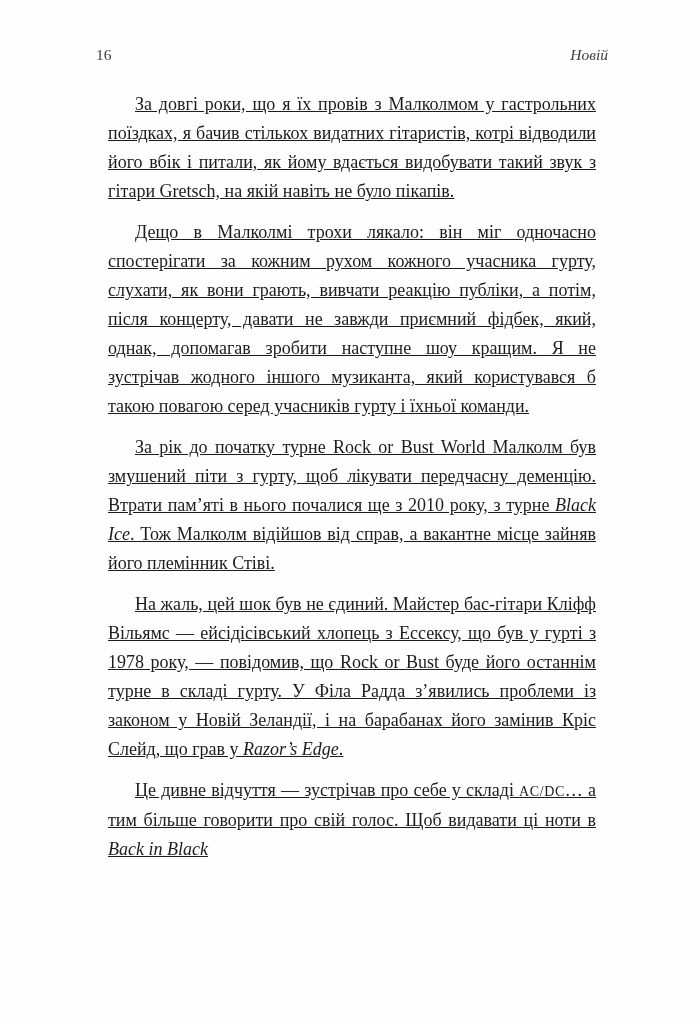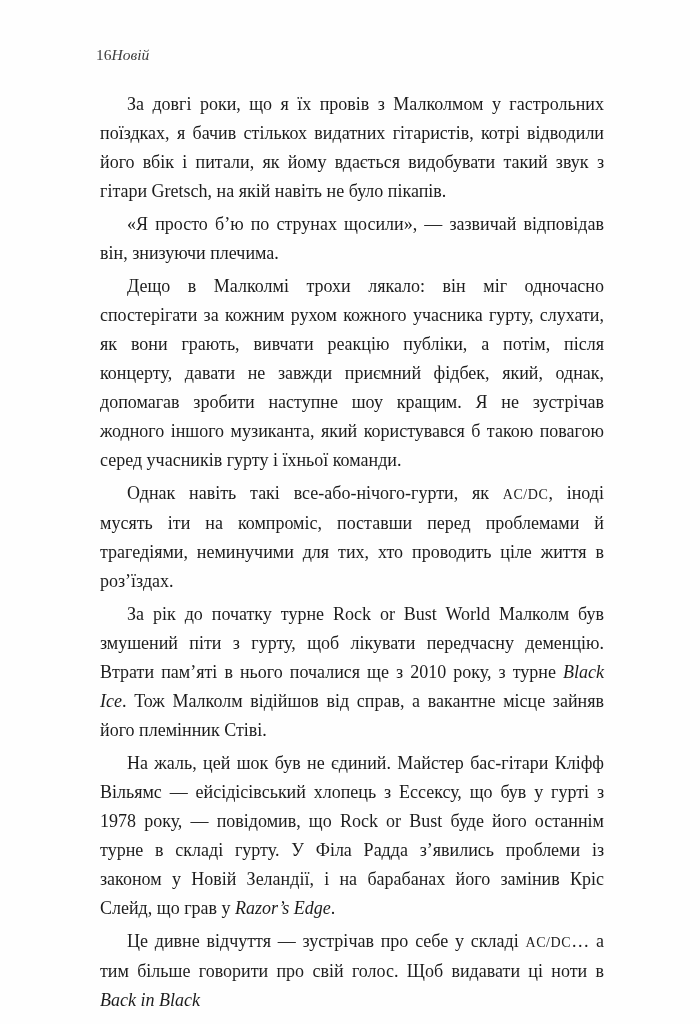--- a/index.html
+++ b/index.html
@@ -12,57 +12,56 @@
     width: 700px;
     height: 1024px;
     background: #fefefe;
     color: #1c1c1c;
     font-family: "Liberation Serif", "DejaVu Serif", serif;
     padding: 46px 92px 0 96px;
     overflow: hidden;
   }
   .page-header {
     display: flex;
-    justify-content: flex-start;
+    justify-content: space-between;
     align-items: baseline;
     font-size: 15.5px;
     color: #3d3d3d;
     margin-bottom: 26px;
   }
   .running-title {
     font-style: italic;
   }
   .text-block {
     font-size: 18px;
     line-height: 29px;
     text-align: justify;
     hyphens: auto;
     -webkit-hyphens: auto;
   }
   .para {
-    margin: 4px;
+    margin: 12px;
     text-indent: 27px;
+    text-decoration: underline;
   }
   .seg-normal { font-style: normal; }
   .seg-italic { font-style: italic; }
   .seg-smallcaps {
     font-size: 0.78em;
     letter-spacing: 0.04em;
   }
 </style>
 </head>
 <body>
 
 <div class="page">
   <div class="page-header">
     <span class="page-number">16</span>
     <span class="running-title">Новій</span>
   </div>
   <div class="text-block">
       <p class="para"><span class="seg-normal">За довгі роки, що я їх провів з Малколмом у гастрольних поїздках, я бачив стількох видатних гітаристів, котрі відводили його вбік і питали, як йому вдається видобувати такий звук з гітари Gretsch, на якій навіть не було пікапів.</span></p>
-      <p class="para"><span class="seg-normal">«Я просто б’ю по струнах щосили», — зазвичай відповідав він, знизуючи плечима.</span></p>
       <p class="para"><span class="seg-normal">Дещо в Малколмі трохи лякало: він міг одночасно спостерігати за кожним рухом кожного учасника гурту, слухати, як вони грають, вивчати реакцію публіки, а потім, після концерту, давати не завжди приємний фідбек, який, однак, допомагав зробити наступне шоу кращим. Я не зустрічав жодного іншого музиканта, який користувався б такою повагою серед учасників гурту і їхньої команди.</span></p>
-      <p class="para"><span class="seg-normal">Однак навіть такі все-або-нічого-гурти, як </span><span class="seg-smallcaps">AC/DC</span><span class="seg-normal">, іноді мусять іти на компроміс, поставши перед проблемами й трагедіями, неминучими для тих, хто проводить ціле життя в роз’їздах.</span></p>
       <p class="para"><span class="seg-normal">За рік до початку турне Rock or Bust World Малколм був змушений піти з гурту, щоб лікувати передчасну деменцію. Втрати пам’яті в нього почалися ще з 2010 року, з турне </span><span class="seg-italic">Black Ice</span><span class="seg-normal">. Тож Малколм відійшов від справ, а вакантне місце зайняв його племінник Стіві.</span></p>
       <p class="para"><span class="seg-normal">На жаль, цей шок був не єдиний. Майстер бас-гітари Кліфф Вільямс — ейсідісівський хлопець з Ессексу, що був у гурті з 1978 року, — повідомив, що Rock or Bust буде його останнім турне в складі гурту. У Філа Радда з’явились проблеми із законом у Новій Зеландії, і на барабанах його замінив Кріс Слейд, що грав у </span><span class="seg-italic">Razor’s Edge</span><span class="seg-normal">.</span></p>
       <p class="para"><span class="seg-normal">Це дивне відчуття — зустрічав про себе у складі </span><span class="seg-smallcaps">AC/DC</span><span class="seg-normal">… а тим більше говорити про свій голос. Щоб видавати ці ноти в </span><span class="seg-italic">Back in Black</span></p>
     </div>
 </div>
 
 </body></html>

